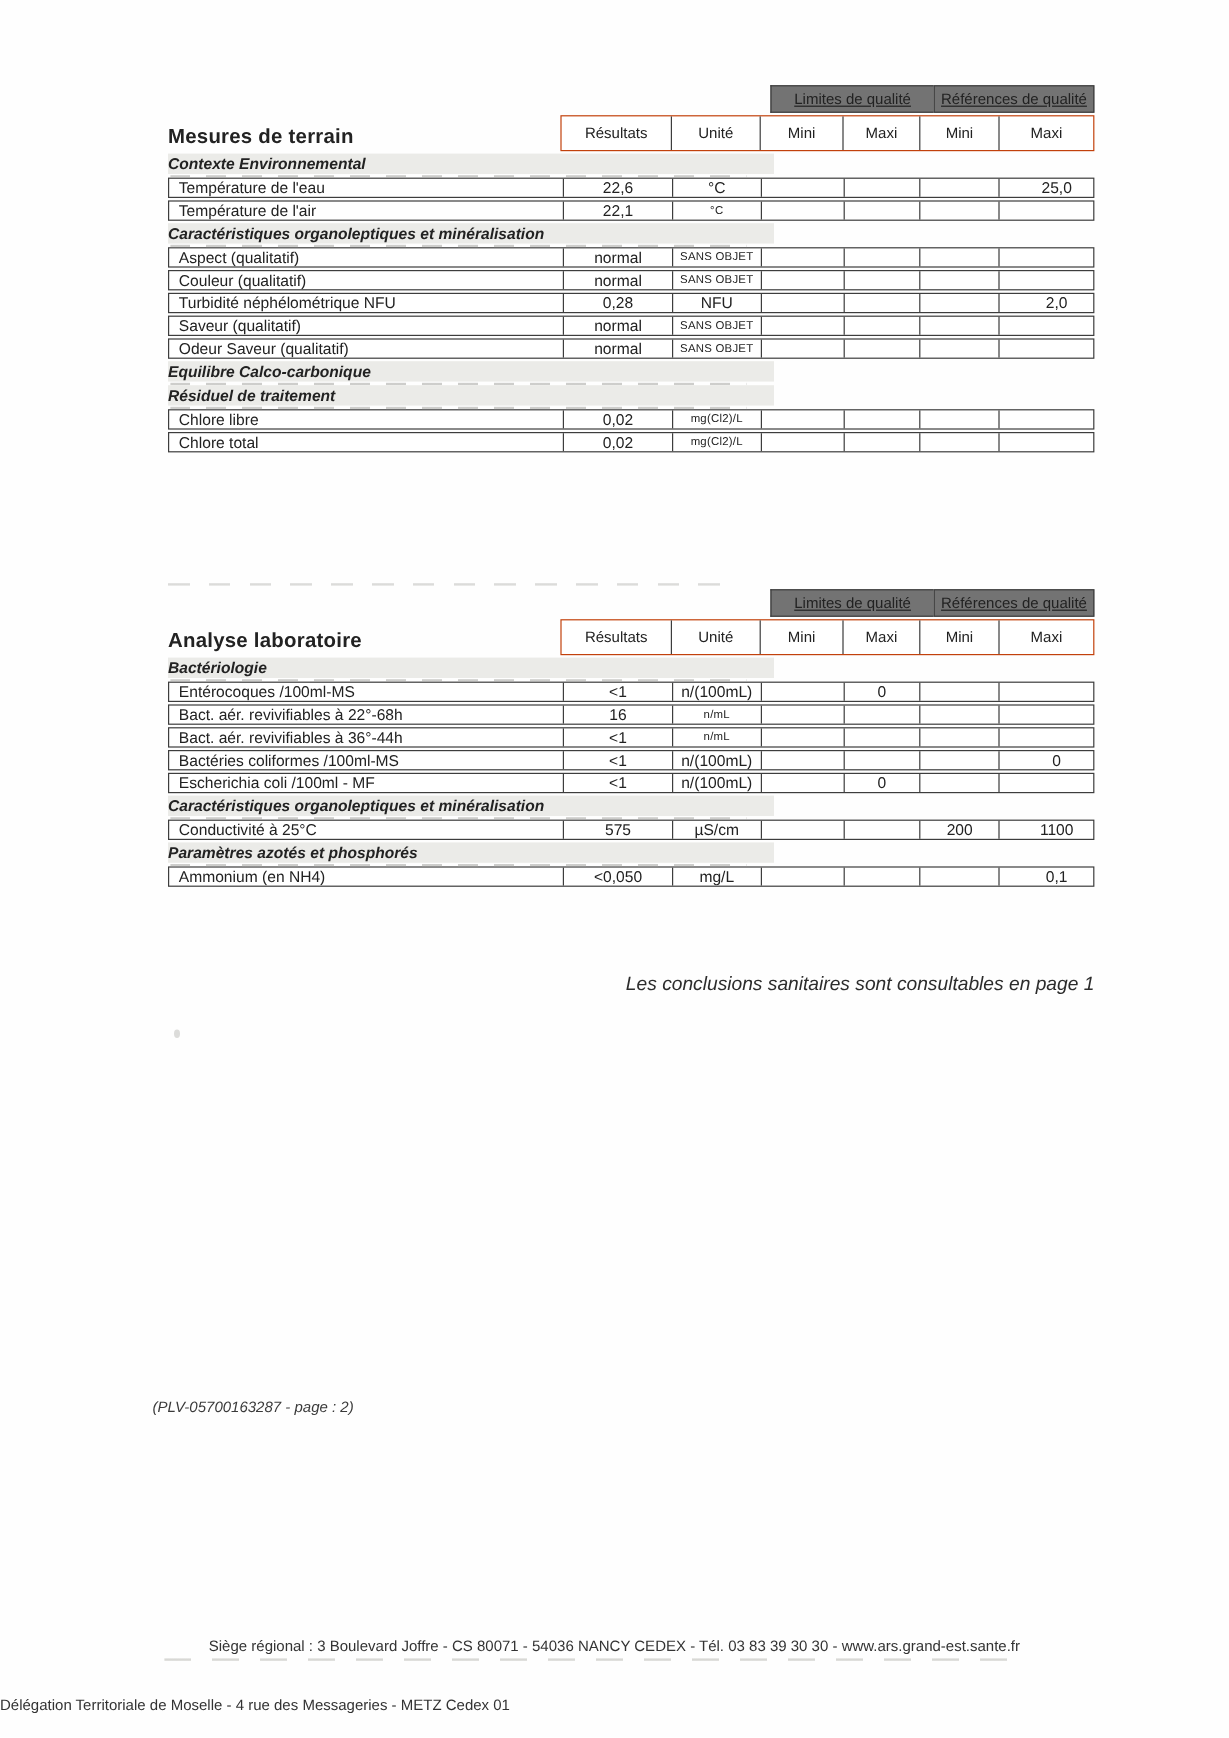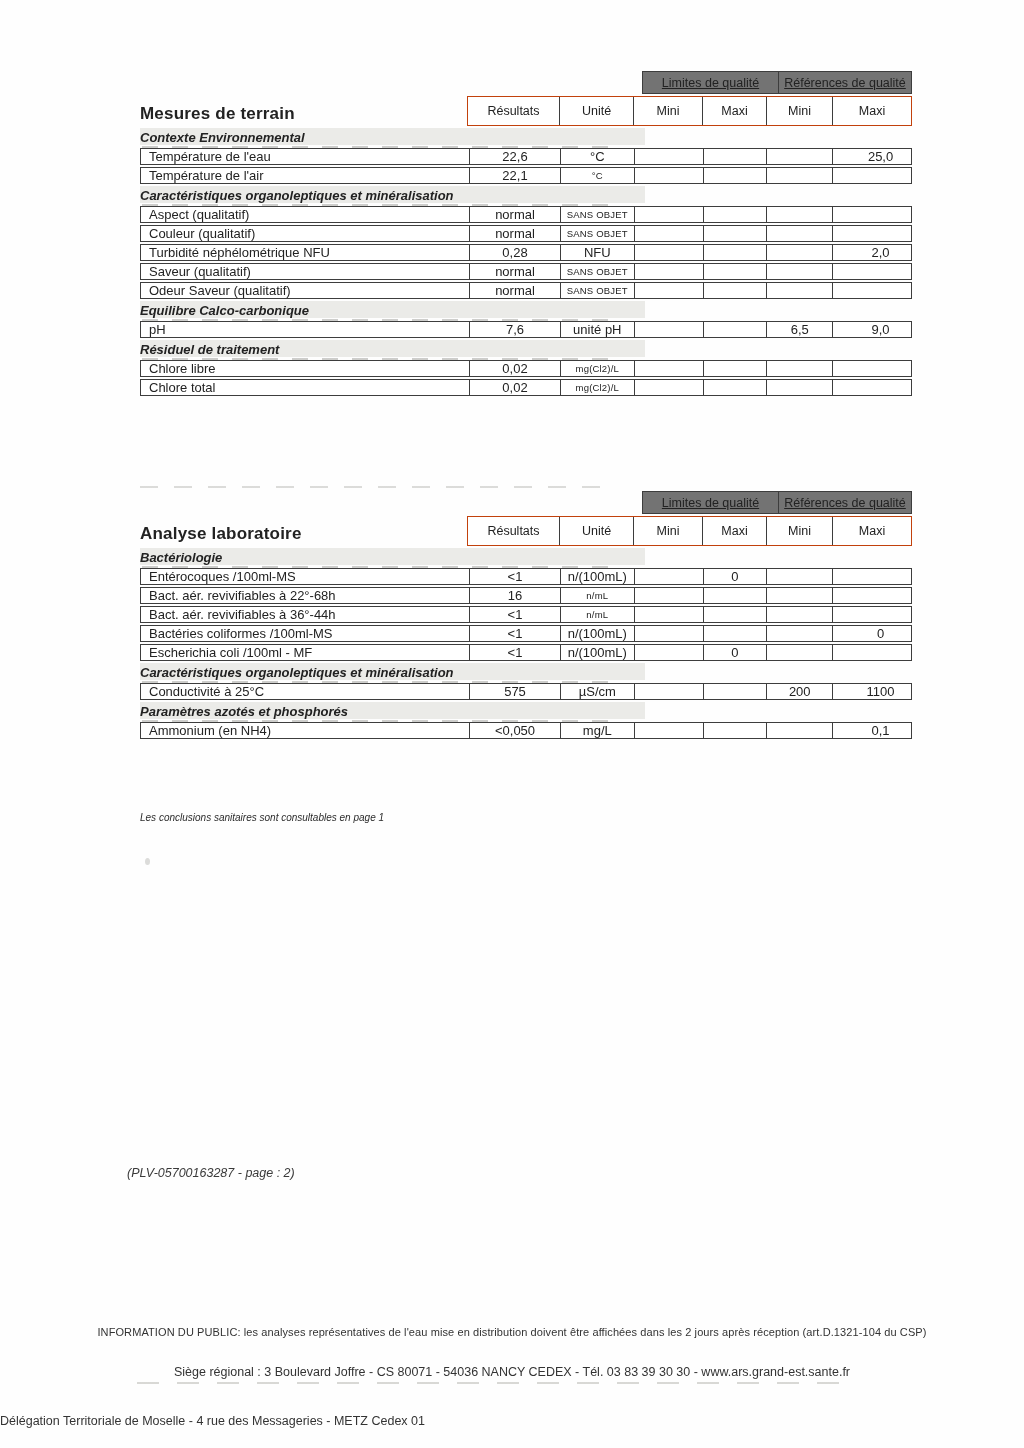--- a/index.html
+++ b/index.html
@@ -61,21 +61,21 @@
   }
   .cell.label { width:329px; border-left:none; justify-content:flex-start; padding-left:8px; }
   .cell.res  { width:91px; }
   .cell.unit { width:74px; }
   .cell.m1 { width:69px; } .cell.x1 { width:64px; }
   .cell.m2 { width:66px; } .cell.x2 { width:79px;padding-left:17px; }
   .cell.unit.small { font-size:9.5px; letter-spacing:.2px; }
 
   .conclusions {
     position:absolute; top:812px; left:140px; width:772px;
-    text-align:left; font-style:italic; font-size:10px; color:#2c2c2c;
+    text-align:right; font-style:italic; font-size:16px; color:#2c2c2c;
   }
   .plv-note {
     position:absolute; top:1166px; left:127px;
     font-style:italic; font-size:12.5px; color:#3a3a3a;
   }
 
   .footer-info {
     position:absolute; top:1326px; left:0; width:1024px;
     text-align:center; font-size:11px; color:#333; letter-spacing:.1px;
   }
@@ -209,31 +209,20 @@
     <div class="cell x1"></div>
     <div class="cell m2"></div>
     <div class="cell x2"></div>
   </div>
 </div>
 
   <div class="section-row">
     <div class="section-band"></div>
     <span class="section-label">Equilibre Calco-carbonique</span>
   </div>
-  <div class="section-rows">
-  <div class="row">
-    <div class="cell label">pH</div>
-    <div class="cell res">7,6</div>
-    <div class="cell unit">unité pH</div>
-    <div class="cell m1"></div>
-    <div class="cell x1"></div>
-    <div class="cell m2">6,5</div>
-    <div class="cell x2">9,0</div>
-  </div>
-</div>
 
   <div class="section-row">
     <div class="section-band"></div>
     <span class="section-label">Résiduel de traitement</span>
   </div>
   <div class="section-rows">
   <div class="row">
     <div class="cell label">Chlore libre</div>
     <div class="cell res">0,02</div>
     <div class="cell unit small">mg(Cl2)/L</div>
@@ -364,20 +353,19 @@
     <div class="cell x2">0,1</div>
   </div>
 </div>
 </div>
   </section>
 </div>
 
   <div class="conclusions">Les conclusions sanitaires sont consultables en page 1</div>
   <div class="plv-note">(PLV-05700163287 - page : 2)</div>
 
-  <div class="footer-info">INFORMATION DU PUBLIC: les analyses représentatives de l'eau mise en distribution doivent être affichées dans les 2 jours après réception (art.D.1321-104 du CSP)</div>
   <div class="footer-addr1">Délégation Territoriale de Moselle - 4 rue des Messageries - METZ Cedex 01</div>
   <div class="footer-addr2">Siège régional : 3 Boulevard Joffre - CS 80071 - 54036 NANCY CEDEX - Tél. 03 83 39 30 30 - www.ars.grand-est.sante.fr</div>
 
   <div class="artifact-line-top2"></div>
   <div class="artifact-bottom"></div>
   <div class="artifact-speck"></div>
 </div>
 
 </body></html>

